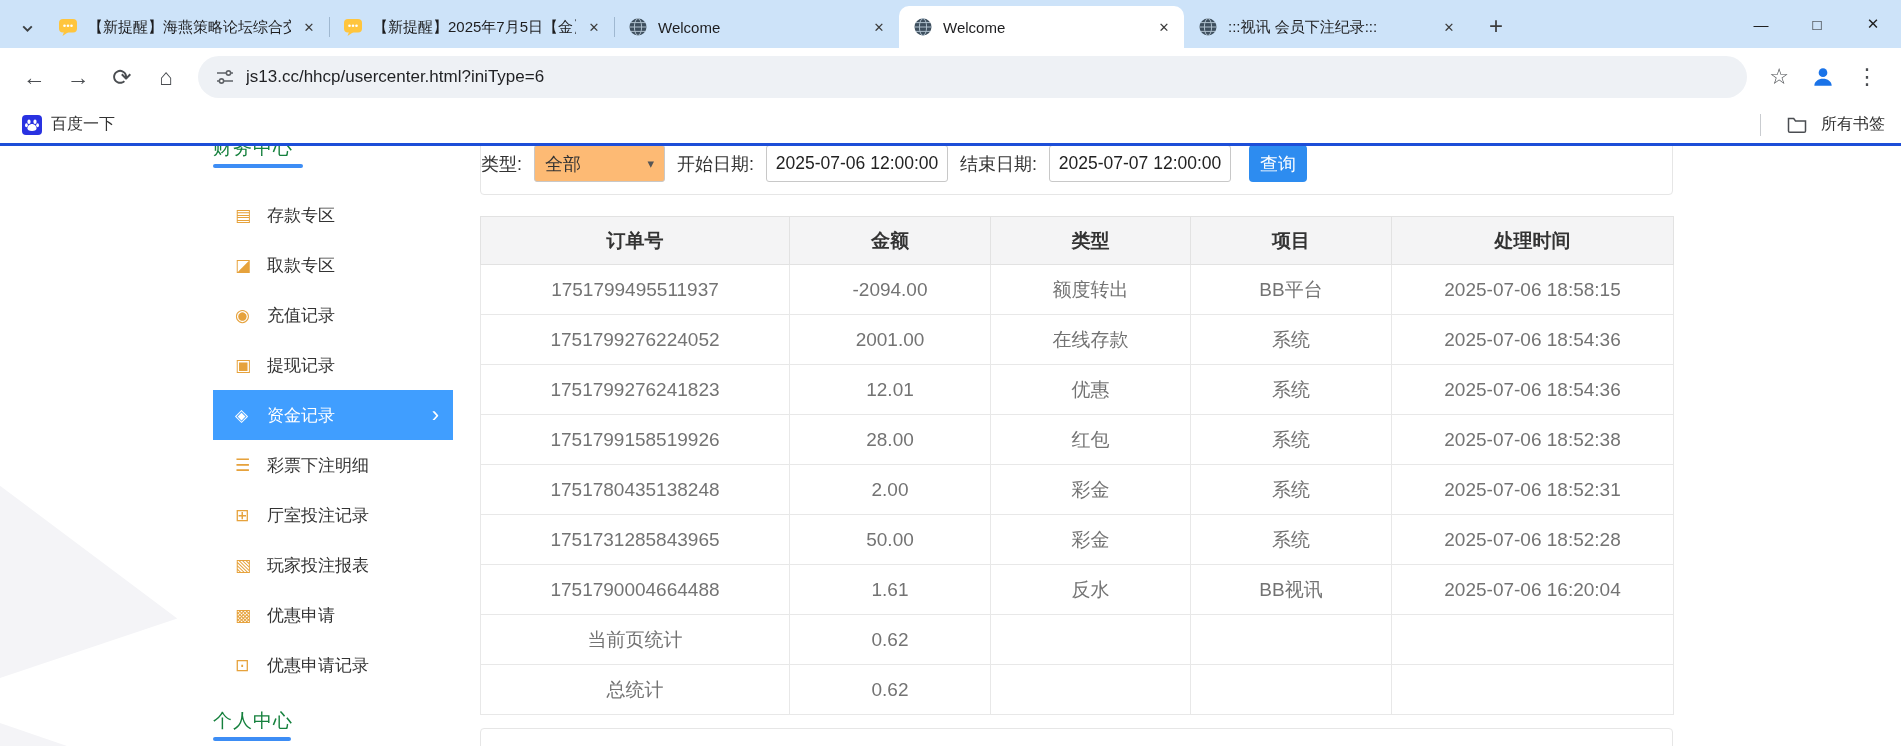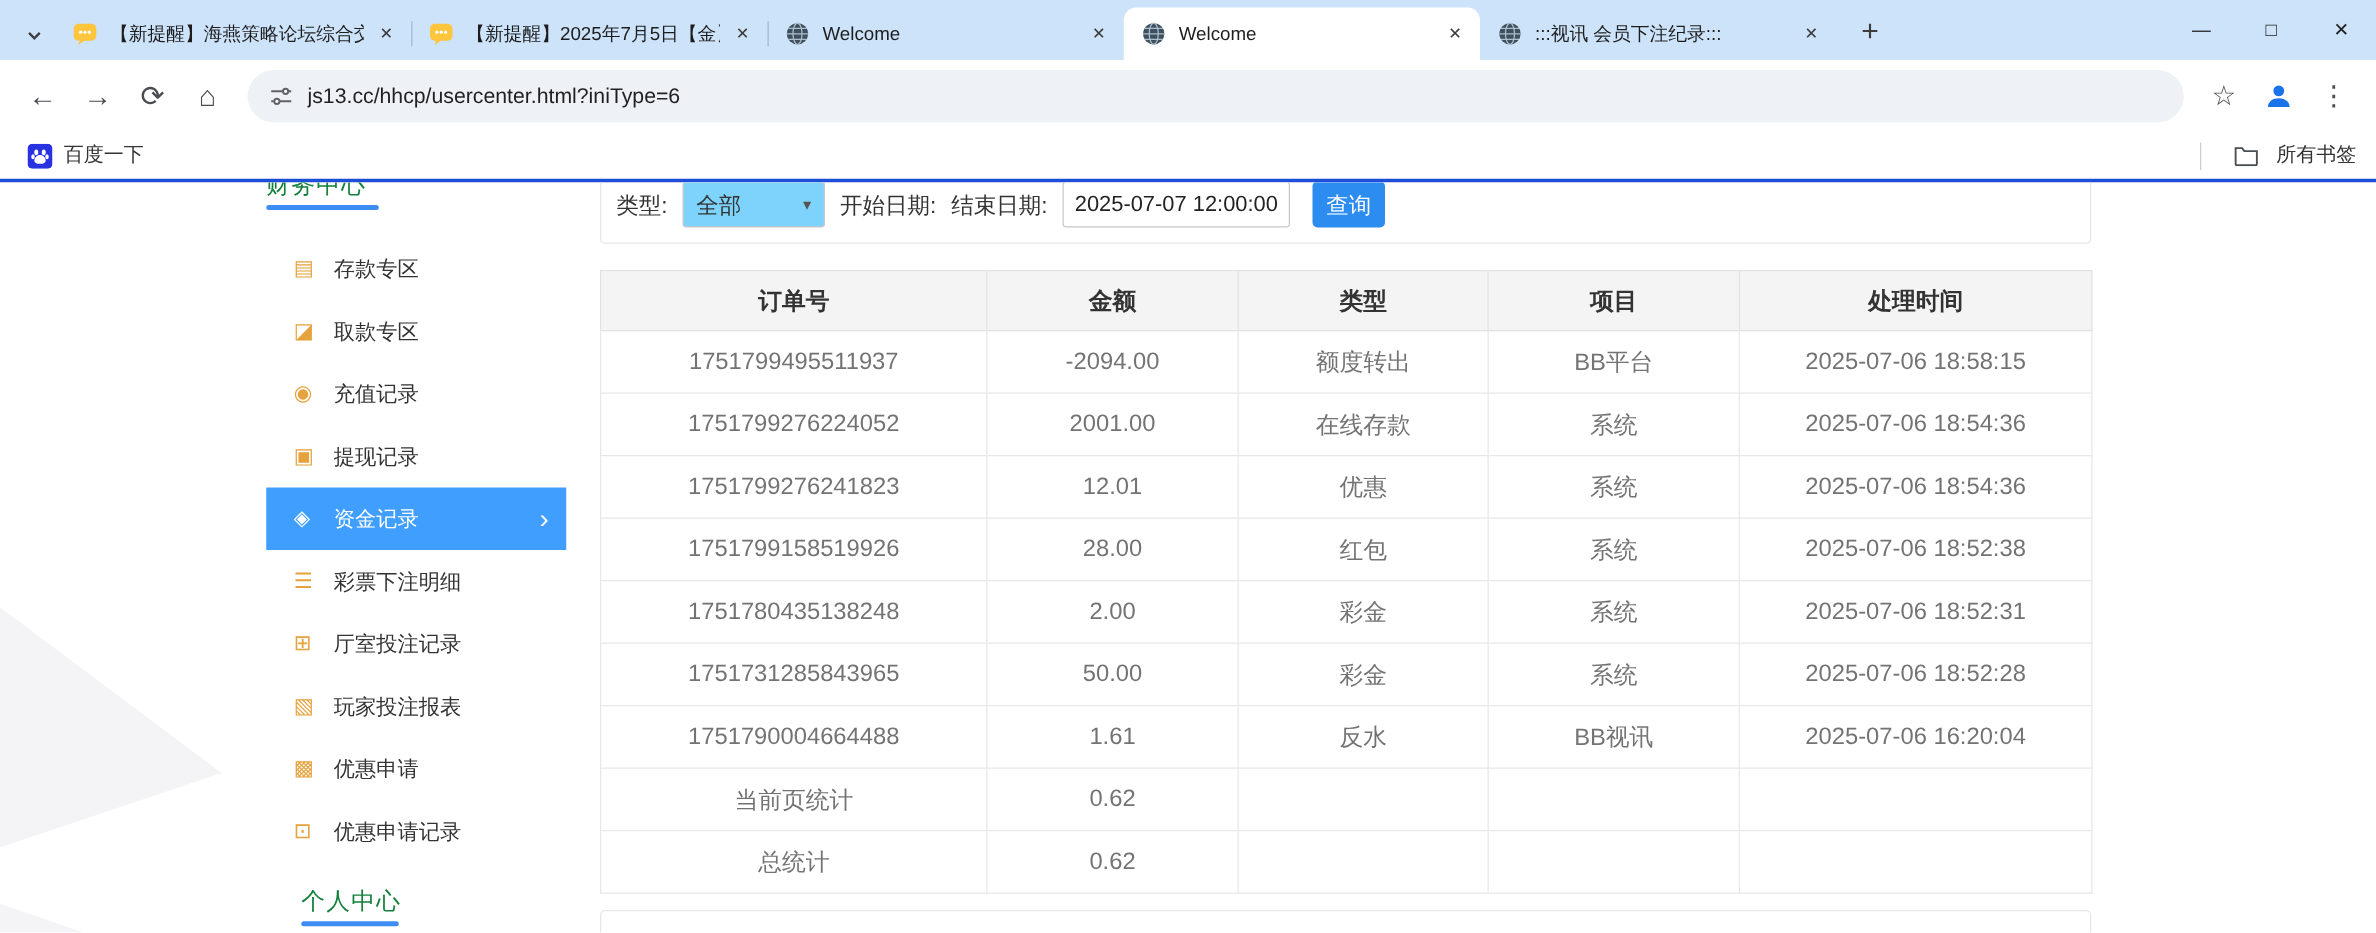--- a/index.html
+++ b/index.html
@@ -42,25 +42,25 @@
   .side-heading { font-size:19px; color:#15803d; letter-spacing:1px; }
   .side-heading.cut { margin-top:-11px; }
   .side-underline { height:4px; background:#3d8df5; margin-top:3px; border-radius:2px; }
   .u-top { width:90px; } .u-bottom { width:78px; }
   ul.side-items { list-style:none; margin-top:22px; }
   .side-item { height:50px; display:flex; align-items:center; padding-left:22px; font-size:17px; color:#333; position:relative; cursor:pointer; }
   .side-icon { color:#e6a23c; font-size:17px; width:32px; flex:none; }
   .side-item.active { background:#409eff; color:#fff; }
   .side-item.active .side-icon { color:#fff; }
   .chev { position:absolute; right:14px; font-size:22px; color:#fff; line-height:1; }
-  .section-bottom { margin-top:18px;margin-left:28px; }
+  .section-bottom { margin-top:18px; }
 
   .content { position:absolute; left:480px; top:0; width:1193px; }
-  .filterbox { position:relative; margin-top:-14px; height:63px; border:1px solid #e6e6e6; border-radius:4px; display:flex; align-items:center; padding-left:12px; gap:12px; font-size:18px; color:#333; }
-  .select { width:114px; height:37px; border:1px solid #c8c8c8; border-radius:3px; background:#7dd3fc; display:flex; align-items:center; padding:0 10px; justify-content:space-between; font-size:18px; }
+  .filterbox { position:relative; margin-top:-14px; height:63px; border:1px solid #e6e6e6; border-radius:4px; display:flex; align-items:center; gap:12px; font-size:18px; color:#333; }
+  .select { width:131px; height:37px; border:1px solid #c8c8c8; border-radius:3px; background:#fdba74; display:flex; align-items:center; padding:0 10px; justify-content:space-between; font-size:18px; }
   .caret { font-size:13px; color:#555; }
   .date-input { width:182px; height:37px; border:1px solid #c8c8c8; border-radius:3px; font-size:17.5px; color:#222; padding:0 6px; text-align:center; font-family:"Liberation Sans","DejaVu Sans",sans-serif; }
   .btn-query { width:58px; height:37px; margin-left:6px; background:#2d8cf0; border:none; border-radius:4px; color:#fff; font-size:18px; cursor:pointer; font-family:inherit; }
 
   table.records { width:100%; border-collapse:collapse; margin-top:21px; table-layout:fixed; font-size:19px; }
   .records th { height:48px; background:#f4f4f5; font-weight:700; color:#333; border:1px solid #e2e2e2; text-align:center; }
   .records td { height:50px; text-align:center; border:1px solid #e8e8e8; color:#737373; }
 
   .pagebox { margin-top:13px; height:80px; border:1px solid #e6e6e6; border-radius:4px; }
 </style>
@@ -267,20 +267,21 @@
     </aside>
 
     <main class="content">
       <div class="filterbox">
         <span>类型:</span>
         <div class="select">
           <span>全部</span>
           <span class="caret">▾</span>
         </div>
         <span>开始日期:</span>
+        <input class="date-input" value="2025-07-06 12:00:00" style="">
         <span>结束日期:</span>
         <input class="date-input" value="2025-07-07 12:00:00" style="">
         <button class="btn-query">查询</button>
       </div>
 
       <table class="records">
         <colgroup>
           <col style="width:309px">
             <col style="width:201px">
             <col style="width:200px">

